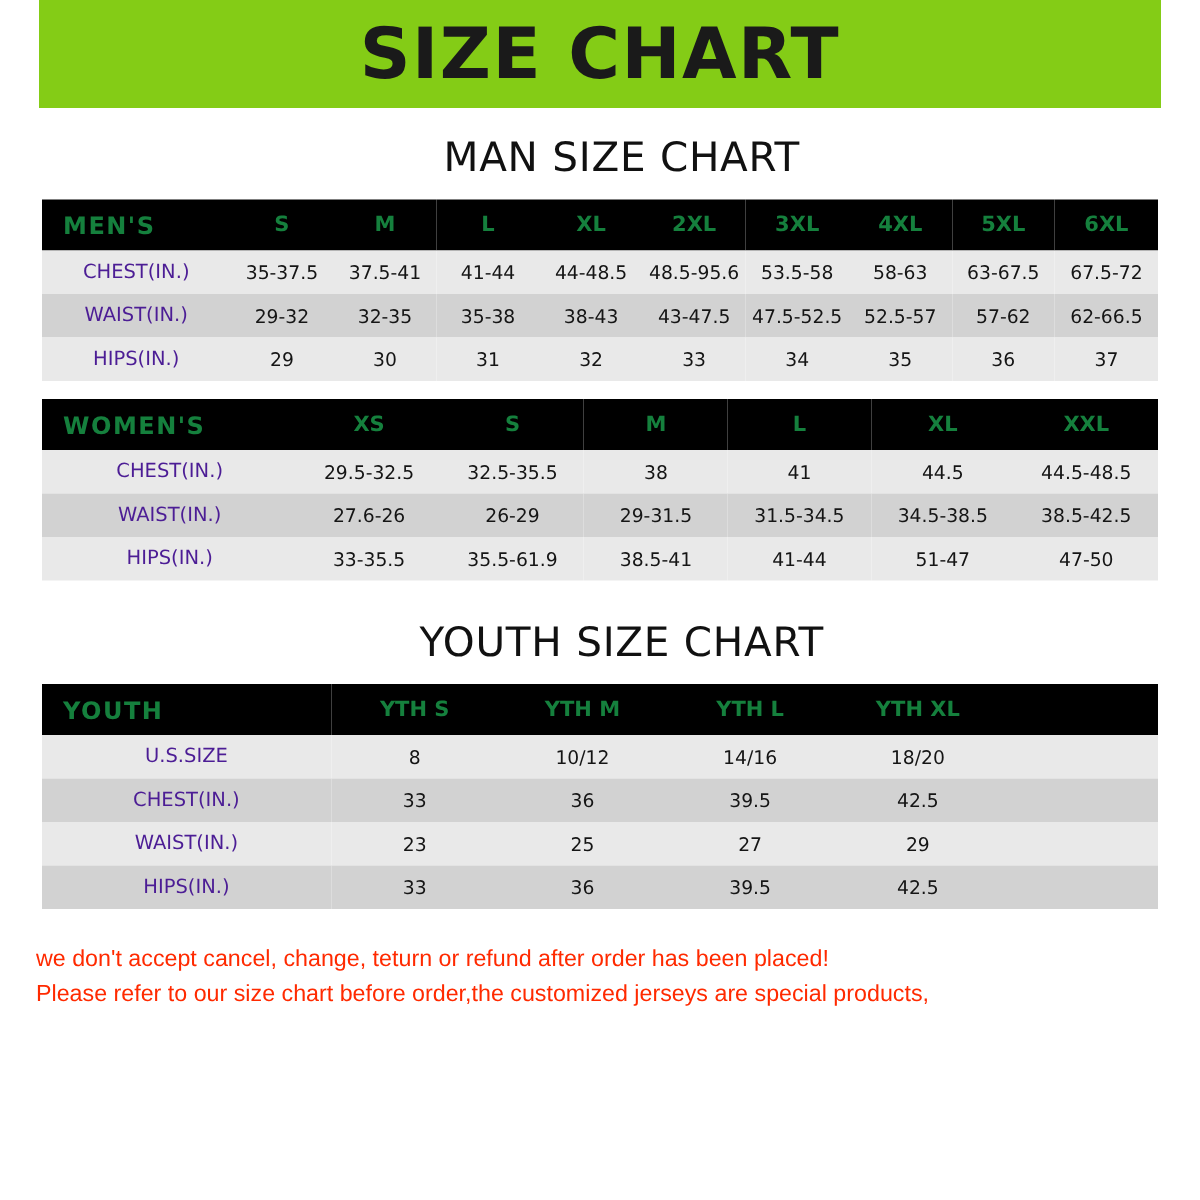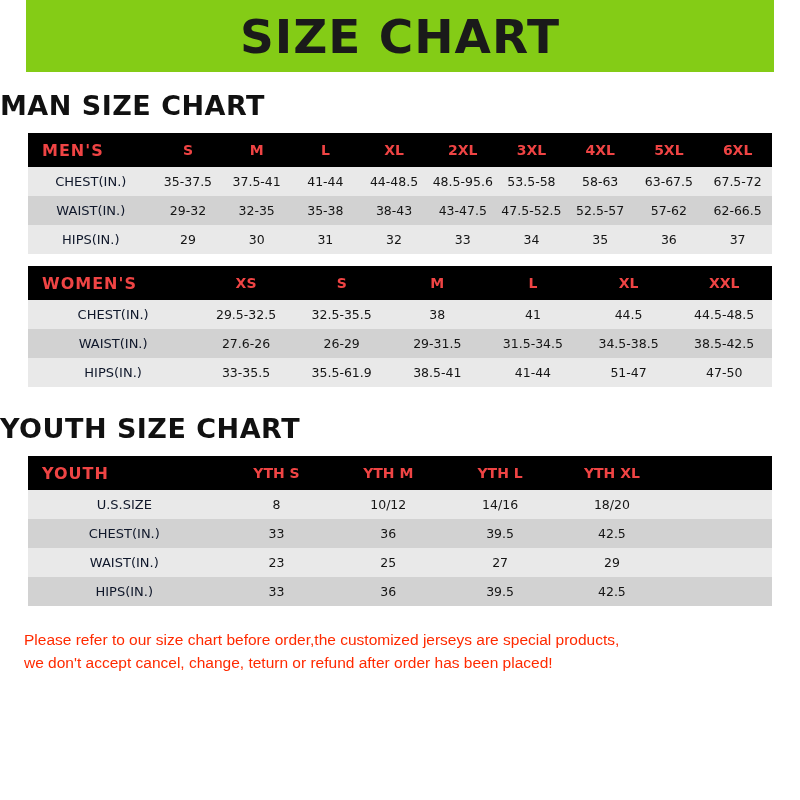--- a/index.html
+++ b/index.html
@@ -44,25 +44,27 @@
     font-size: 47px;
     letter-spacing: 1px;
     color: #1a1a1a;
     line-height: 1;
     position: relative;
     z-index: 2;
   }
 
   
   .section-title {
+    text-align: center;
     font-family: "DejaVu Sans", sans-serif;
-    font-weight: bold;
+    font-weight: normal;
     font-size: 27px;
     color: #111111;
     letter-spacing: 0.5px;
+    padding-left: 29px;
   }
   .sec-man-title { margin-top: 18px; }
   .sec-women-title { margin-top: 22px; }
   .sec-youth-title { margin-top: 26px; }
 
   
   .table-wrap {
     margin: 12px 28px 0 28px;
   }
   table.size-table {
@@ -76,36 +78,36 @@
     font-family: "DejaVu Sans", sans-serif;
     font-size: 12.5px;
     color: #151515;
     padding: 0;
     height: 29px;
     vertical-align: middle;
     white-space: nowrap;
   }
   table.size-table thead th {
     background: #000000;
-    color: #ef4444;
+    color: #15803d;
     font-weight: bold;
     height: 34px;
     font-size: 14px;
   }
   table.size-table thead th.corner {
     text-align: left;
     padding-left: 14px;
     font-size: 16px;
     letter-spacing: 1px;
   }
   table.size-table tbody tr.light { background: #e9e9e9; }
   table.size-table tbody tr.dark  { background: #d2d2d2; }
   table.size-table tbody td.rowhead {
     font-size: 13px;
-    color: #0f172a;
+    color: #4c1d95;
     text-align: center;
   }
 
   
   .women-table thead th.corner { font-size: 16px; }
   .women-table th, .women-table td { font-size: 13.5px; height: 32px; }
   .women-table thead th { font-size: 16px; height: 38px; }
 
   
   .youth-table th, .youth-table td { font-size: 13.5px; height: 33px; }
@@ -283,17 +285,17 @@
           <td>36</td>
           <td>39.5</td>
           <td>42.5</td>
           <td></td>
         </tr>
       </tbody>
     </table>
   </div>
 
   <div class="footer-note">
+    <div>we don't accept cancel, change, teturn or refund after order has been placed!</div>
     <div>Please refer to our size chart before order,the customized jerseys are special products,</div>
-    <div>we don't accept cancel, change, teturn or refund after order has been placed!</div>
   </div>
 
 </div>
 
 </body></html>

